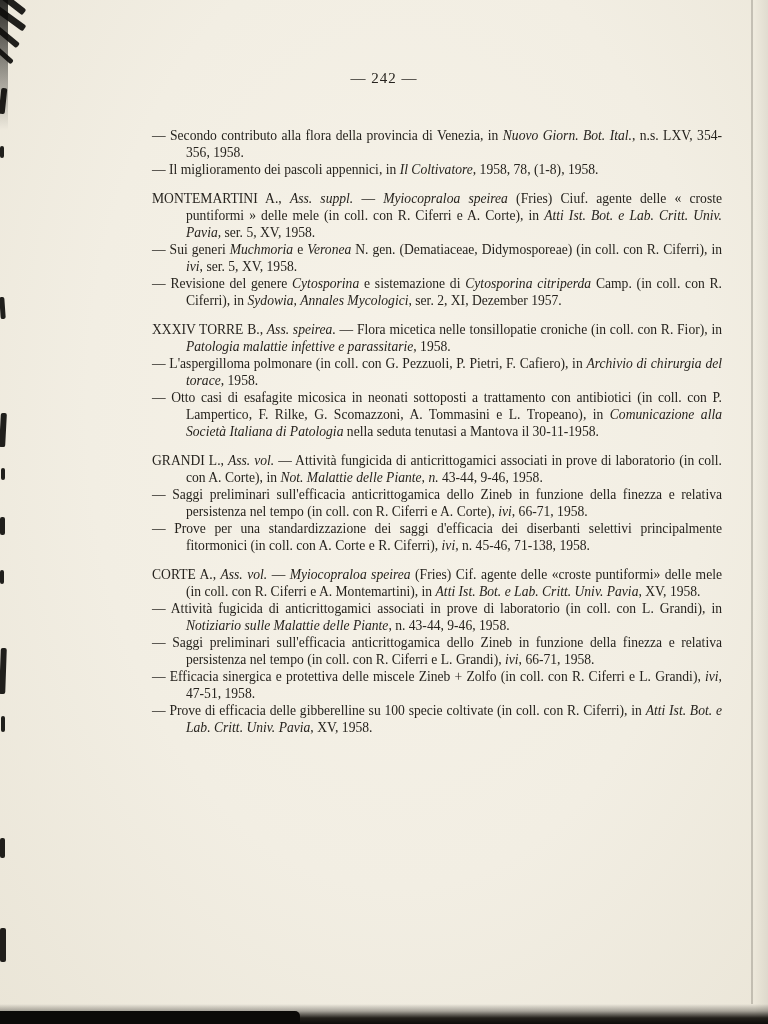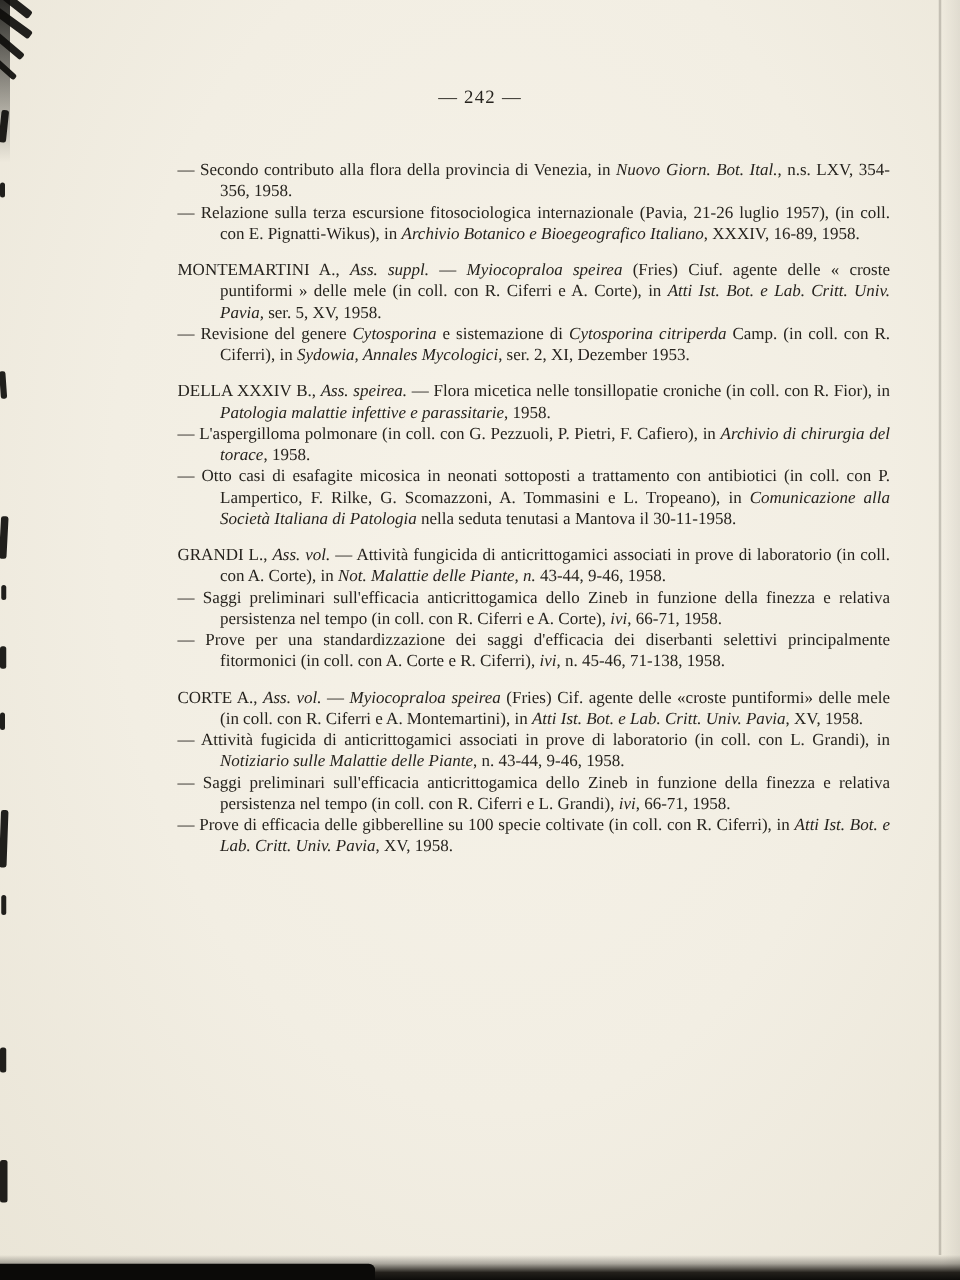--- a/index.html
+++ b/index.html
@@ -9,21 +9,21 @@
     position: relative; overflow: hidden;
     background: radial-gradient(ellipse at 52% 40%, #f6f2e8 0%, #f2eee3 55%, #eae5d7 100%);
     font-family: "Liberation Serif", serif;
     color: #26231e;
   }
   .page-number {
     position: absolute; top: 70px; left: 0; width: 768px;
     text-align: center; font-size: 15px; letter-spacing: 1px;
   }
   .content {
-    position: absolute; top: 127px; left: 142px; width: 570px;
+    position: absolute; top: 127px; left: 152px; width: 570px;
     font-size: 13.6px; line-height: 17px; text-align: justify;
   }
   .group { margin: 0 0 12px 0; }
   .entry { margin: 0; padding-left: 34px; text-indent: -34px; }
   .it { font-style: italic; }
   .rm { font-style: normal; }
 
   
   .mk { position: absolute; display: block; background: #0e0d0b; border-radius: 2px; opacity: .92; }
   .mk1  { left: -8px;  top: -2px;  width: 36px; height: 7px; transform: rotate(38deg); }
@@ -63,40 +63,42 @@
   }
 </style>
 </head>
 <body>
 
 <div class="page-number">— 242 —</div>
 
 <div class="content">
     <div class="group">
       <p class="entry"><span class="rm">— Secondo contributo alla flora della provincia di Venezia, in </span><span class="it">Nuovo Giorn. Bot. Ital.</span><span class="rm">, n.s. LXV, 354-356, 1958.</span></p>
-      <p class="entry"><span class="rm">— Relazione sulla terza escursione fitosociologica internazionale (Pavia, 21-26 luglio 1957), (in coll. con E. Pignatti-Wikus), in </span><span class="it">Archivio Botanico e Bioegeografico Italiano</span><span class="rm">, XXXIV, 16-89, 1958.</span></p>
+      <p class="entry"><span class="rm">— Il miglioramento dei pascoli appennici, in </span><span class="it">Il Coltivatore</span><span class="rm">, 1958, 78, (1-8), 1958.</span></p>
     </div>
     <div class="group">
       <p class="entry"><span class="rm">MONTEMARTINI A., </span><span class="it">Ass. suppl.</span><span class="rm"> — </span><span class="it">Myiocopraloa speirea</span><span class="rm"> (Fries) Ciuf. agente delle « croste puntiformi » delle mele (in coll. con R. Ciferri e A. Corte), in </span><span class="it">Atti Ist. Bot. e Lab. Critt. Univ. Pavia,</span><span class="rm"> ser. 5, XV, 1958.</span></p>
-      <p class="entry"><span class="rm">— Revisione del genere </span><span class="it">Cytosporina</span><span class="rm"> e sistemazione di </span><span class="it">Cytosporina citriperda</span><span class="rm"> Camp. (in coll. con R. Ciferri), in </span><span class="it">Sydowia, Annales Mycologici</span><span class="rm">, ser. 2, XI, Dezember 1953.</span></p>
+      <p class="entry"><span class="rm">— Sui generi </span><span class="it">Muchmoria</span><span class="rm"> e </span><span class="it">Veronea</span><span class="rm"> N. gen. (Dematiaceae, Didymosporeae) (in coll. con R. Ciferri), in </span><span class="it">ivi</span><span class="rm">, ser. 5, XV, 1958.</span></p>
+      <p class="entry"><span class="rm">— Revisione del genere </span><span class="it">Cytosporina</span><span class="rm"> e sistemazione di </span><span class="it">Cytosporina citriperda</span><span class="rm"> Camp. (in coll. con R. Ciferri), in </span><span class="it">Sydowia, Annales Mycologici</span><span class="rm">, ser. 2, XI, Dezember 1957.</span></p>
     </div>
     <div class="group">
-      <p class="entry"><span class="rm">DELLA XXXIV B., </span><span class="it">Ass. speirea.</span><span class="rm"> — Flora micetica nelle tonsillopatie croniche (in coll. con R. Fior), in </span><span class="it">Patologia malattie infettive e parassitarie</span><span class="rm">, 1958.</span></p>
+      <p class="entry"><span class="rm">XXXIV TORRE B., </span><span class="it">Ass. speirea.</span><span class="rm"> — Flora micetica nelle tonsillopatie croniche (in coll. con R. Fior), in </span><span class="it">Patologia malattie infettive e parassitarie</span><span class="rm">, 1958.</span></p>
       <p class="entry"><span class="rm">— L'aspergilloma polmonare (in coll. con G. Pezzuoli, P. Pietri, F. Cafiero), in </span><span class="it">Archivio di chirurgia del torace</span><span class="rm">, 1958.</span></p>
       <p class="entry"><span class="rm">— Otto casi di esafagite micosica in neonati sottoposti a trattamento con antibiotici (in coll. con P. Lampertico, F. Rilke, G. Scomazzoni, A. Tommasini e L. Tropeano), in </span><span class="it">Comunicazione alla Società Italiana di Patologia</span><span class="rm"> nella seduta tenutasi a Mantova il 30-11-1958.</span></p>
     </div>
     <div class="group">
       <p class="entry"><span class="rm">GRANDI L., </span><span class="it">Ass. vol.</span><span class="rm"> — Attività fungicida di anticrittogamici associati in prove di laboratorio (in coll. con A. Corte), in </span><span class="it">Not. Malattie delle Piante, n.</span><span class="rm"> 43-44, 9-46, 1958.</span></p>
       <p class="entry"><span class="rm">— Saggi preliminari sull'efficacia anticrittogamica dello Zineb in funzione della finezza e relativa persistenza nel tempo (in coll. con R. Ciferri e A. Corte), </span><span class="it">ivi</span><span class="rm">, 66-71, 1958.</span></p>
       <p class="entry"><span class="rm">— Prove per una standardizzazione dei saggi d'efficacia dei diserbanti selettivi principalmente fitormonici (in coll. con A. Corte e R. Ciferri), </span><span class="it">ivi</span><span class="rm">, n. 45-46, 71-138, 1958.</span></p>
     </div>
     <div class="group">
       <p class="entry"><span class="rm">CORTE A., </span><span class="it">Ass. vol.</span><span class="rm"> — </span><span class="it">Myiocopraloa speirea</span><span class="rm"> (Fries) Cif. agente delle «croste puntiformi» delle mele (in coll. con R. Ciferri e A. Montemartini), in </span><span class="it">Atti Ist. Bot. e Lab. Critt. Univ. Pavia</span><span class="rm">, XV, 1958.</span></p>
       <p class="entry"><span class="rm">— Attività fugicida di anticrittogamici associati in prove di laboratorio (in coll. con L. Grandi), in </span><span class="it">Notiziario sulle Malattie delle Piante</span><span class="rm">, n. 43-44, 9-46, 1958.</span></p>
       <p class="entry"><span class="rm">— Saggi preliminari sull'efficacia anticrittogamica dello Zineb in funzione della finezza e relativa persistenza nel tempo (in coll. con R. Ciferri e L. Grandi), </span><span class="it">ivi</span><span class="rm">, 66-71, 1958.</span></p>
+      <p class="entry"><span class="rm">— Efficacia sinergica e protettiva delle miscele Zineb + Zolfo (in coll. con R. Ciferri e L. Grandi), </span><span class="it">ivi</span><span class="rm">, 47-51, 1958.</span></p>
       <p class="entry"><span class="rm">— Prove di efficacia delle gibberelline su 100 specie coltivate (in coll. con R. Ciferri), in </span><span class="it">Atti Ist. Bot. e Lab. Critt. Univ. Pavia</span><span class="rm">, XV, 1958.</span></p>
     </div>
   </div>
 
 <span class="left-smear"></span>
 <i class="mk mk1"></i>
 <i class="mk mk2"></i>
 <i class="mk mk3"></i>
 <i class="mk mk4"></i>
 <i class="mk mk5"></i>

